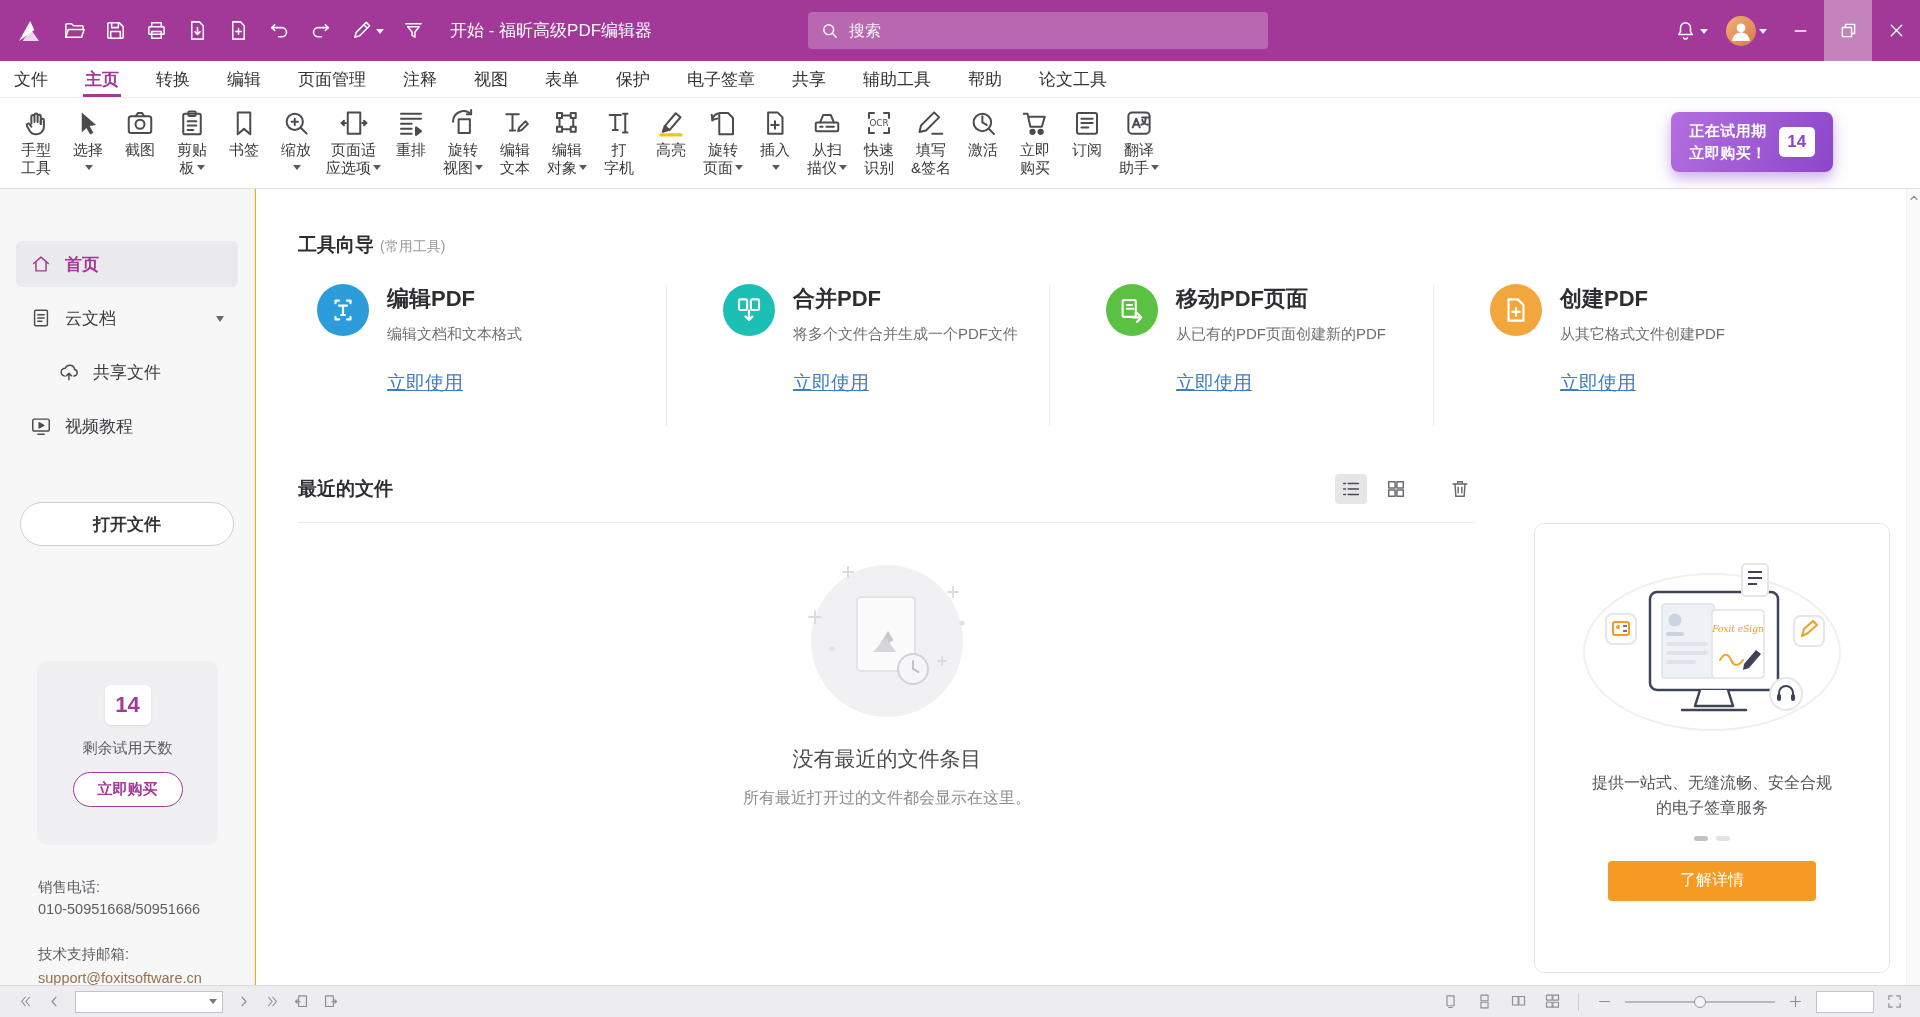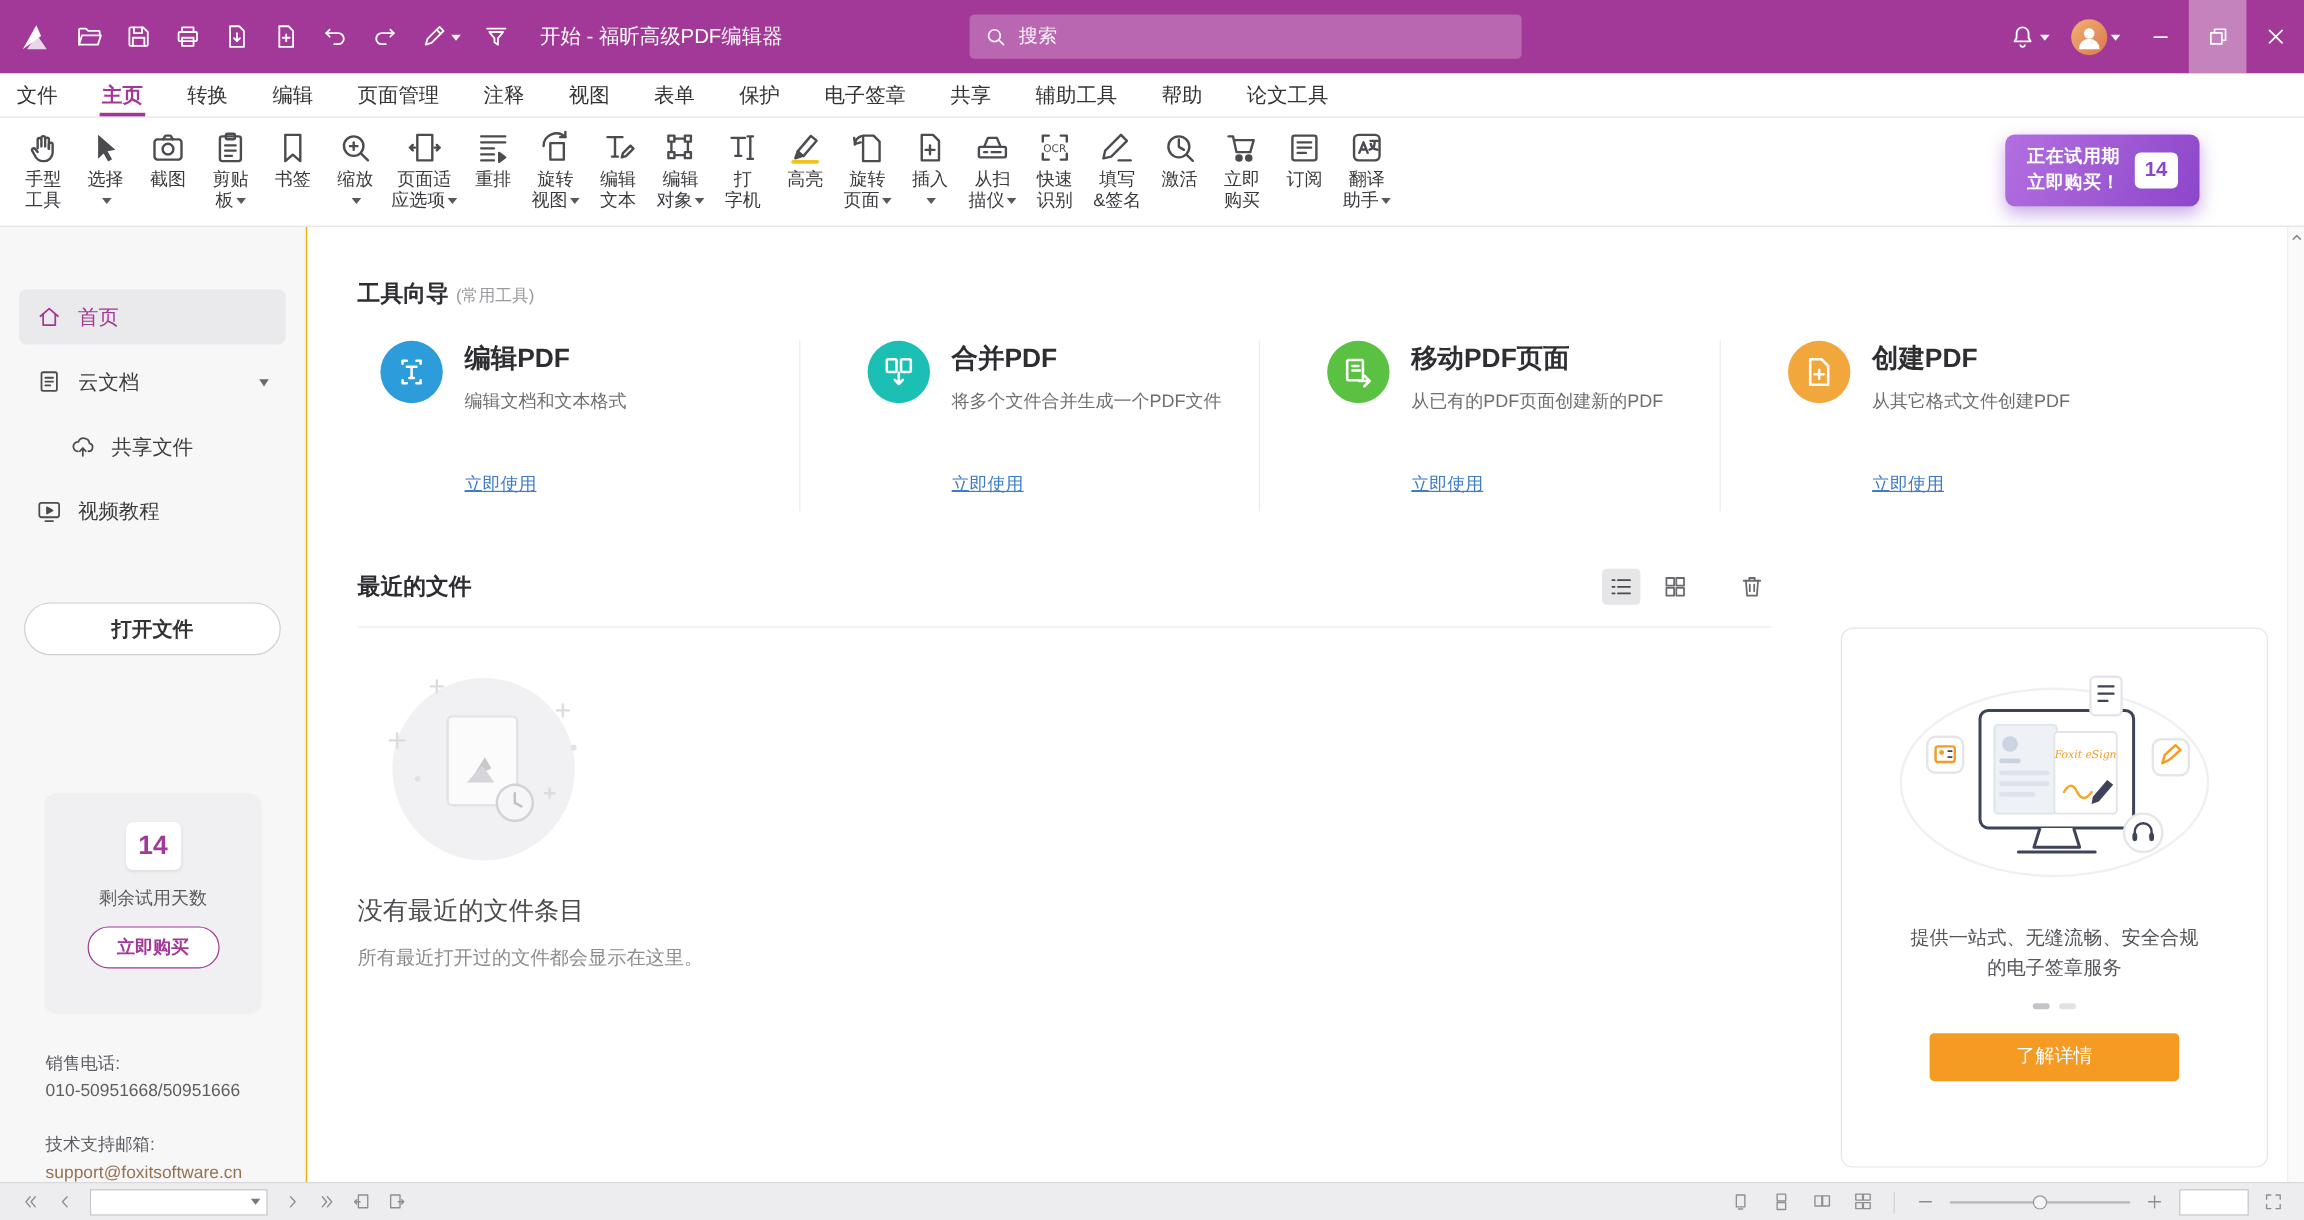--- a/index.html
+++ b/index.html
@@ -38,21 +38,21 @@
 .tool-line{display:flex;align-items:center;justify-content:center;min-height:17px}
 .caret-g{width:0;height:0;border:4px solid transparent;border-top:5px solid #5a5a5e;margin-left:2px;transform:translateY(2px)}
 .trial-badge{position:absolute;right:87px;top:14px;width:162px;height:60px;border-radius:8px;background:linear-gradient(115deg,#B36FE0,#8C46C9);box-shadow:0 6px 14px rgba(140,70,201,.45);display:flex;align-items:center;justify-content:center;gap:12px;color:#fff;cursor:pointer}
 .trial-text{font-size:15px;font-weight:bold;line-height:1.45;letter-spacing:.5px}
 .trial-days{width:36px;height:30px;background:#fff;border-radius:5px;color:#8C46C9;font-weight:bold;font-size:17px;display:flex;align-items:center;justify-content:center}
 
 .sidebar{position:absolute;left:0;top:189px;width:255px;bottom:32px;background:#F7F7F8;border-right:1px solid #E8E8EA}
 #sidebar-items{padding-top:52px}
 .side-item{display:flex;align-items:center;height:46px;margin:0 16px 8px 16px;padding:0 14px;border-radius:6px;font-size:17px;color:#3c3c40;cursor:pointer}
 .side-item .icon{width:22px;height:22px;margin-right:13px;color:#4c4c50;flex-shrink:0}
-.side-item.active{background:#EAEAEC;color:#A23897;font-weight:normal}
+.side-item.active{background:#EAEAEC;color:#A23897;font-weight:bold}
 .side-item.active .icon{color:#A23897}
 .side-item.indent{padding-left:42px}
 .side-caret{margin-left:auto;width:0;height:0;border:4.5px solid transparent;border-top:6px solid #6a6a6e;transform:translateY(3px)}
 .open-file{position:absolute;left:20px;top:313px;width:214px;height:44px;background:#fff;border:1px solid #CFCFD2;border-radius:22px;font-size:17px;font-weight:bold;color:#333;cursor:pointer;font-family:inherit}
 .trial-box{position:absolute;left:37px;top:472px;width:181px;height:184px;background:#F0F0F2;border-radius:10px;display:flex;flex-direction:column;align-items:center;padding-top:24px;gap:14px}
 .trial-box-days{width:46px;height:40px;background:#fff;border-radius:6px;box-shadow:0 1px 3px rgba(0,0,0,.08);color:#A23897;font-size:22px;font-weight:bold;display:flex;align-items:center;justify-content:center}
 .trial-box-label{font-size:15px;color:#5a5a5e}
 .trial-buy{background:#fff;border:1.5px solid #A23897;color:#A23897;font-weight:bold;font-size:15px;border-radius:18px;padding:7px 24px;cursor:pointer;font-family:inherit}
 .contact{position:absolute;left:38px;top:687px;font-size:14.5px;color:#5d5d61;line-height:1.55}
 .contact .cgap{height:22px}
@@ -63,30 +63,30 @@
 .tools-title{font-size:19px;font-weight:bold;color:#2e2e32}
 .tools-sub{font-size:14px;color:#9a9a9e;margin-left:6px}
 .cards{display:grid;grid-template-columns:368px 383px 384px 1fr;margin:26px 0 0 42px;height:142px}
 .card{display:flex;align-items:flex-start;padding-left:56px;border-left:1px solid #ECECEE}
 .card:first-child{padding-left:19px;border-left:none}
 .card-icon{width:52px;height:52px;border-radius:50%;color:#fff;display:flex;align-items:center;justify-content:center;flex-shrink:0}
 .card-icon svg{width:30px;height:30px}
 .card-body{margin-left:18px;display:flex;flex-direction:column}
 .card-title{font-size:22px;font-weight:bold;color:#2e2e32}
 .card-desc{font-size:15px;color:#6e6e72;margin-top:11px;white-space:nowrap}
-.card-link{font-size:15px;color:#3F7CC8;text-decoration:underline;margin-top:50px;cursor:pointer;align-self:flex-start}
+.card-link{font-size:19px;color:#3F7CC8;text-decoration:underline;margin-top:26px;cursor:pointer;align-self:flex-start}
 .recent-head{margin:48px 0 0 42px;width:1178px;display:flex;align-items:center;border-bottom:1px solid #ECECEE;padding-bottom:18px}
 .recent-title{font-size:19px;font-weight:bold;color:#2e2e32}
 .recent-actions{margin-left:auto;display:flex;align-items:center}
 .ract{width:32px;height:30px;display:flex;align-items:center;justify-content:center;color:#6a6a6e;cursor:pointer;border-radius:4px;background:none;border:none}
 .ract .icon{width:22px;height:22px}
 .ract.active{background:#E6E6E9;color:#4a4a4e}
 .ract+.ract{margin-left:13px}
 .ract.lgap{margin-left:32px}
-.empty{width:1178px;margin-left:42px;display:flex;flex-direction:column;align-items:flex-start}
+.empty{width:1178px;margin-left:42px;display:flex;flex-direction:column;align-items:center}
 .empty svg{margin-top:26px}
 .empty-title{font-size:21px;color:#4c4c50;margin-top:16px}
 .empty-sub{font-size:16px;color:#8c8c90;margin-top:15px}
 
 .promo{position:absolute;left:1534px;top:523px;width:356px;height:450px;background:#fff;border:1px solid #E6E6E9;border-radius:10px;display:flex;flex-direction:column;align-items:center;z-index:2}
 .promo-ill{margin-top:28px}
 .promo-text{margin-top:24px;width:242px;text-align:center;font-size:16px;color:#55555a;line-height:1.55}
 .promo-dots{margin-top:15px;display:flex;gap:8px}
 .dot{width:14px;height:5px;border-radius:3px;background:#E3E3E6}
 .dot.active{background:#C3C3C7}

